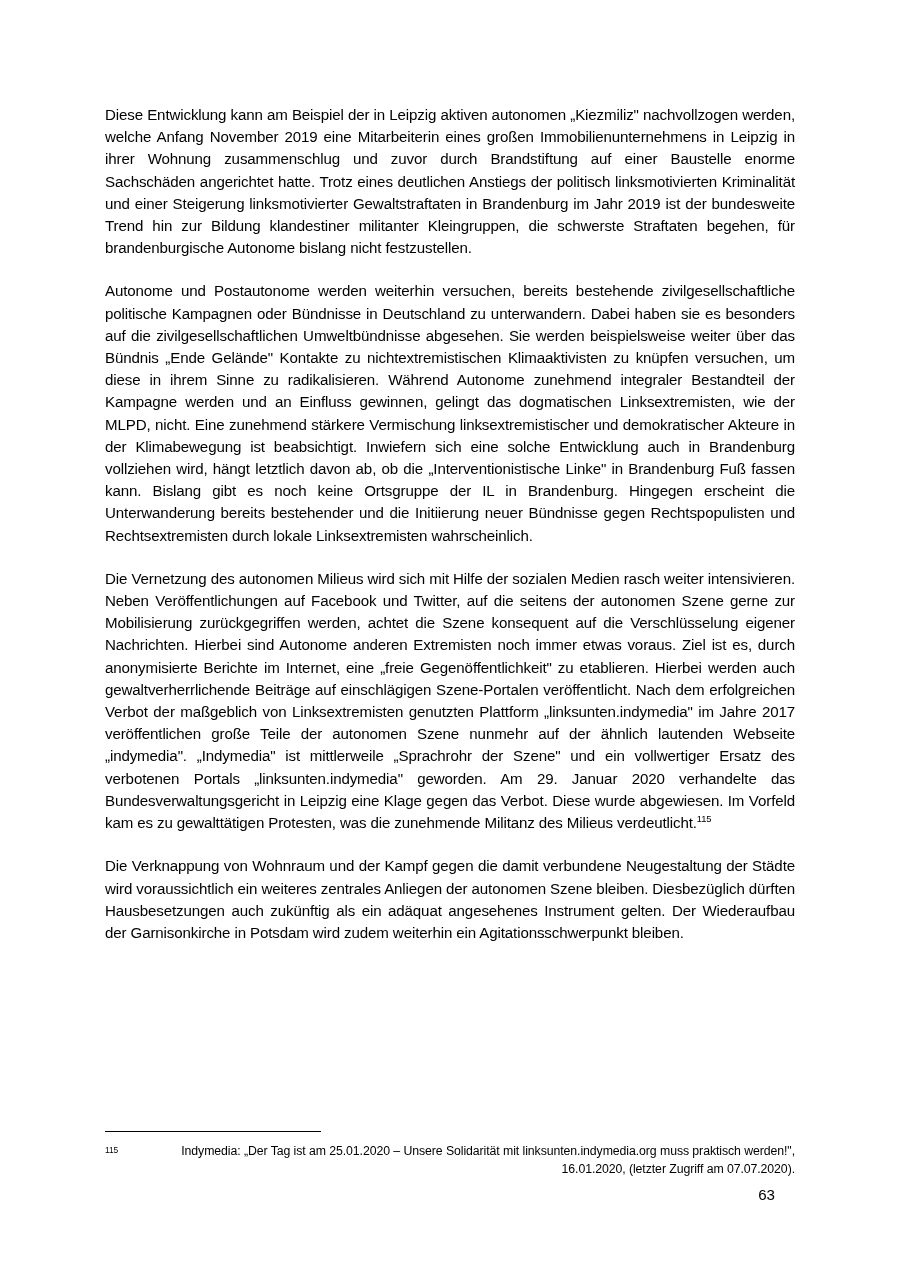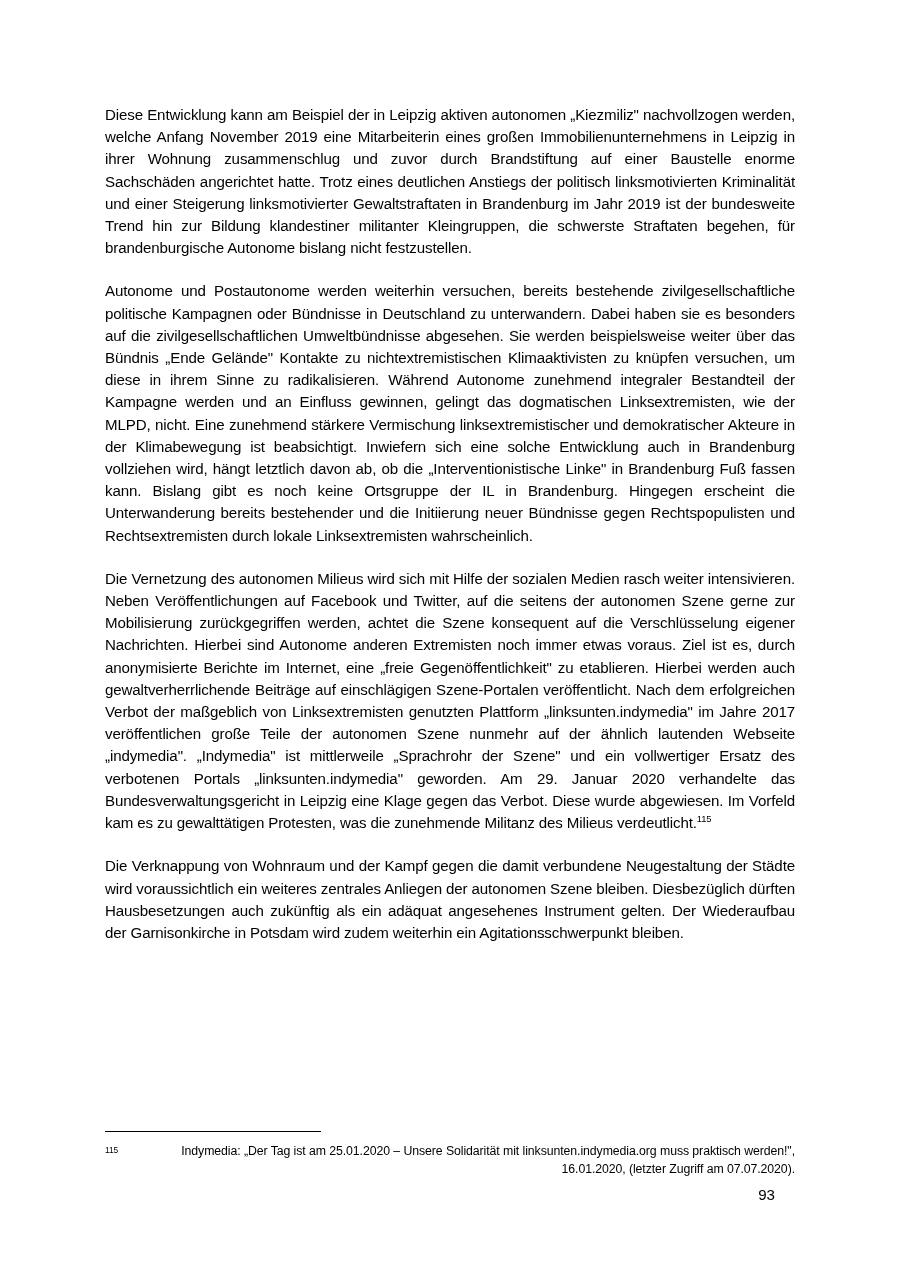--- a/index.html
+++ b/index.html
@@ -98,15 +98,15 @@
   </div>
 
   <div class="footnote-zone">
     <div class="footnote-rule"></div>
     <div class="footnote">
       <span class="footnote-marker">115</span>
       <span class="footnote-body">Indymedia: „Der Tag ist am 25.01.2020 – Unsere Solidarität mit linksunten.indymedia.org muss praktisch werden!", 16.01.2020, (letzter Zugriff am 07.07.2020).</span>
     </div>
   </div>
 
-  <div class="page-number">93</div>
+  <div class="page-number">63</div>
 
 </div>
 
 </body></html>

